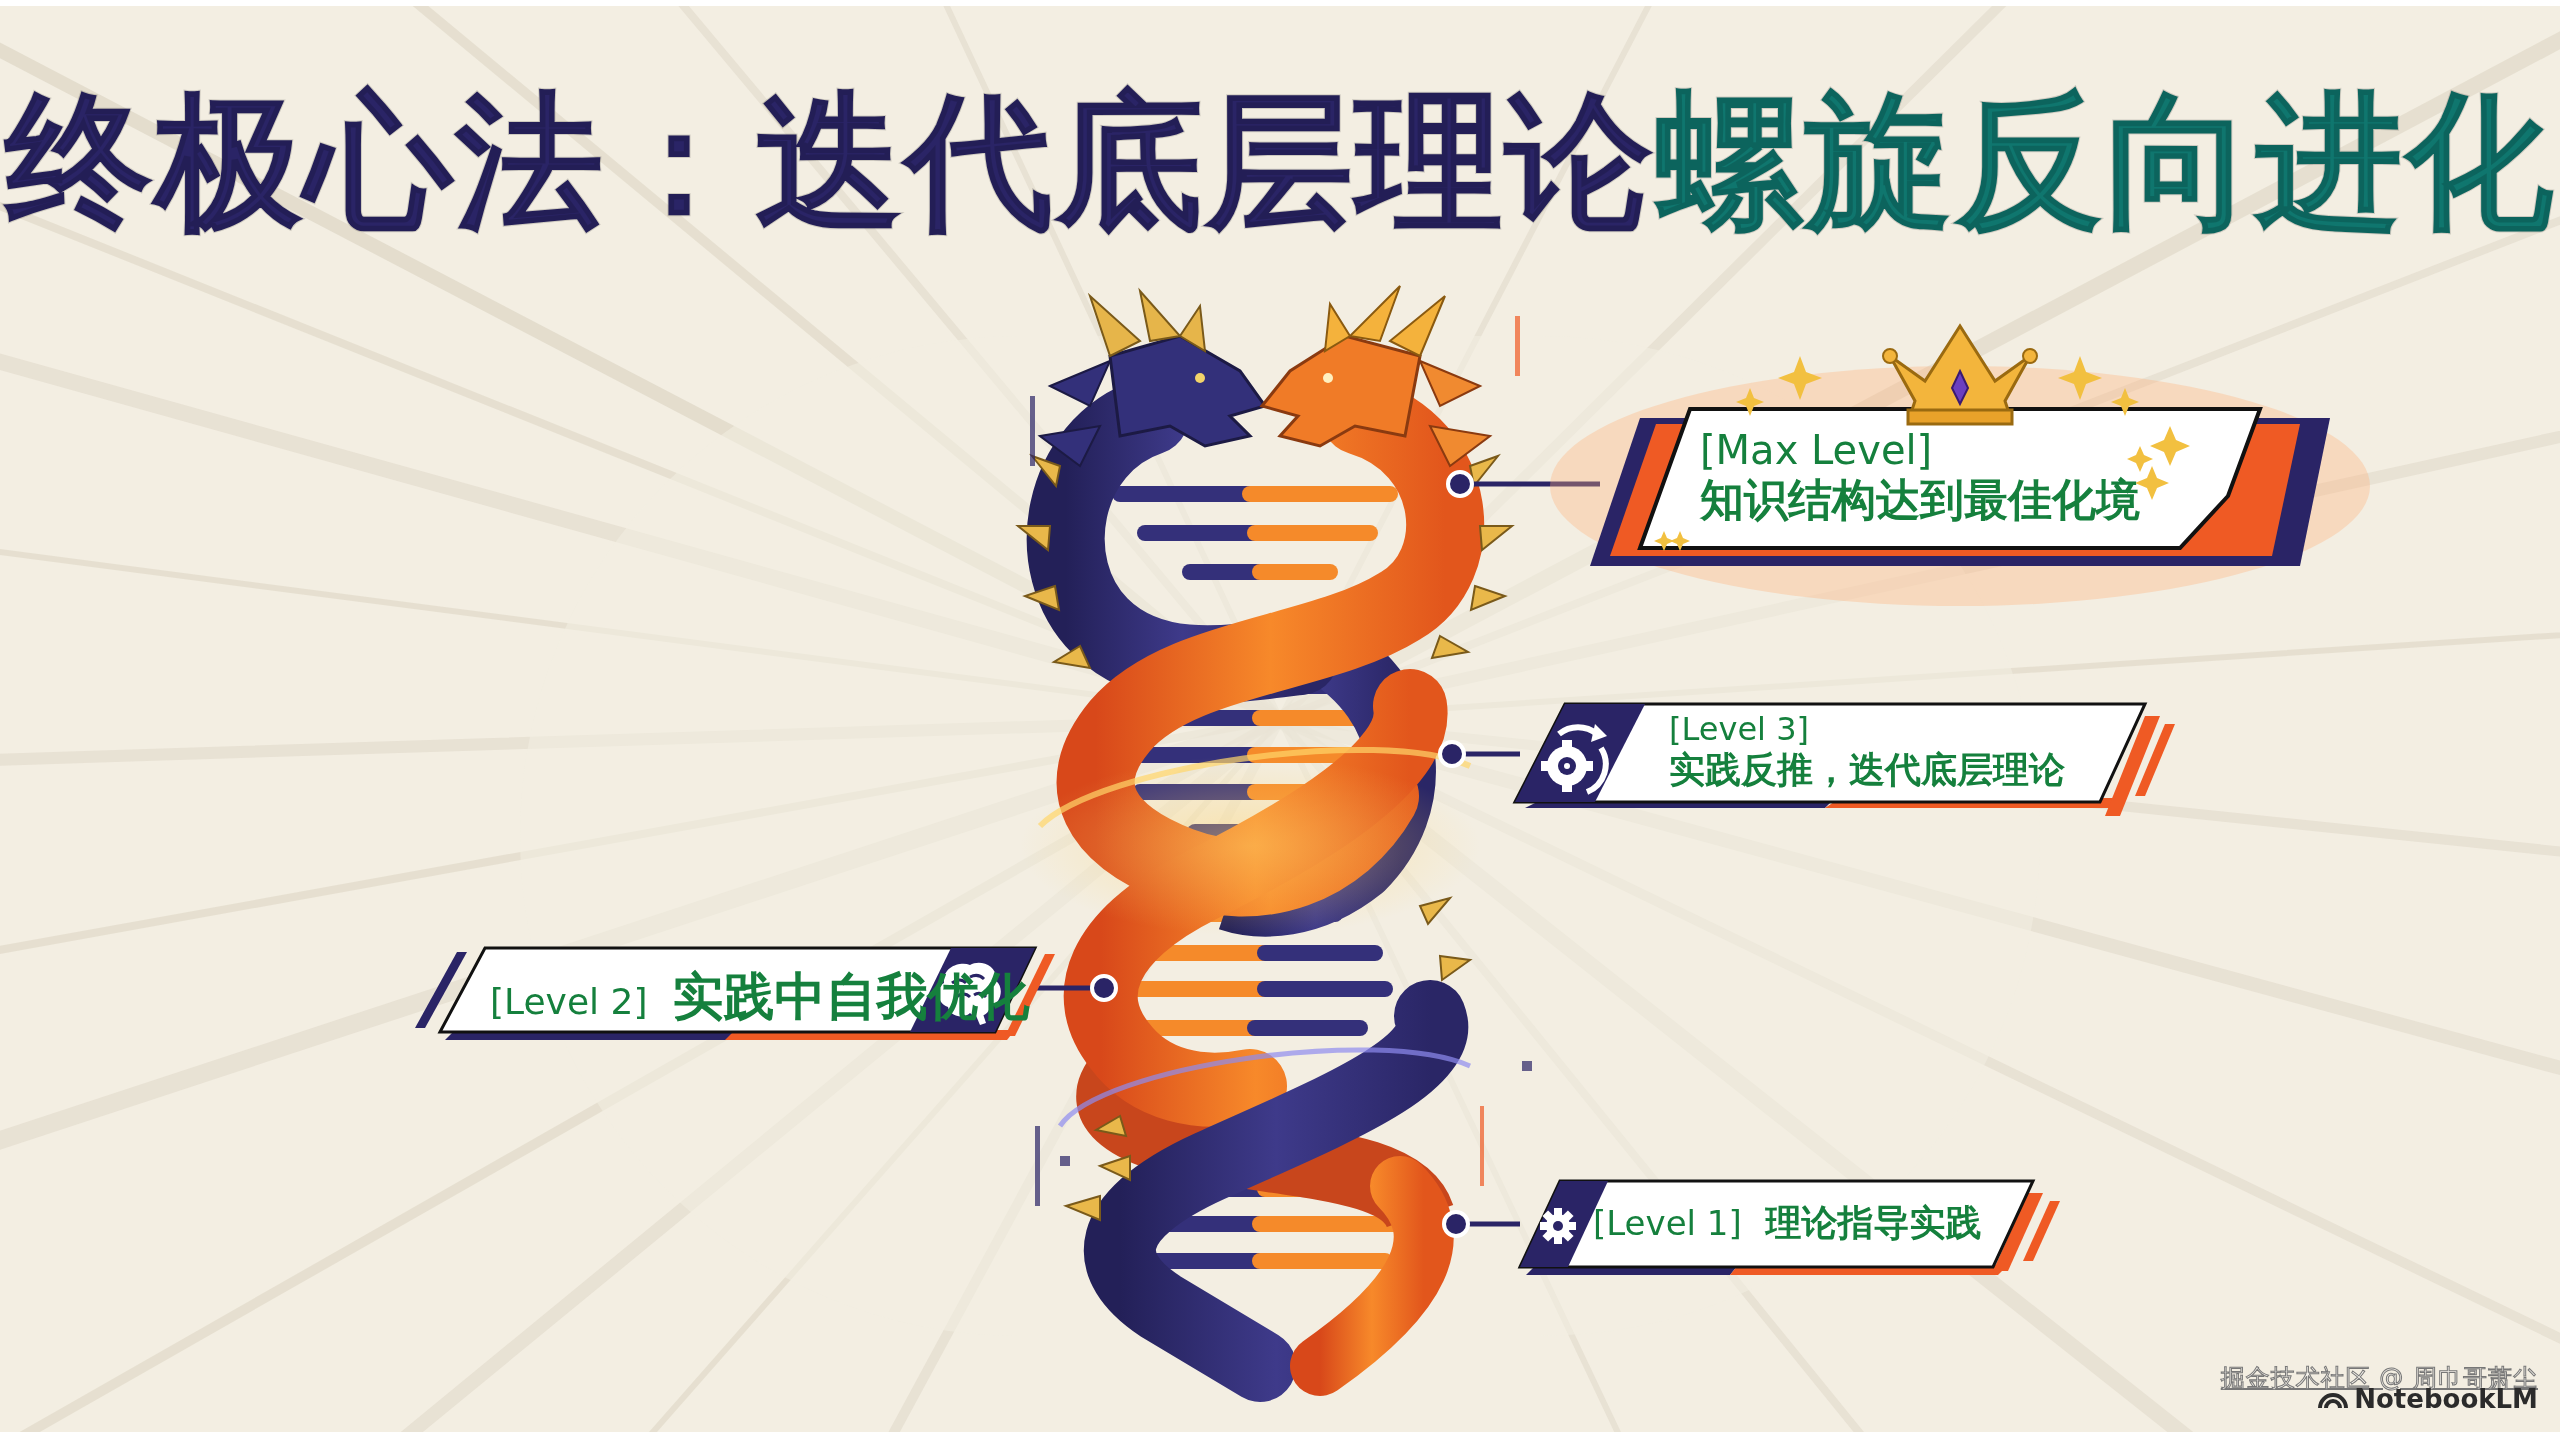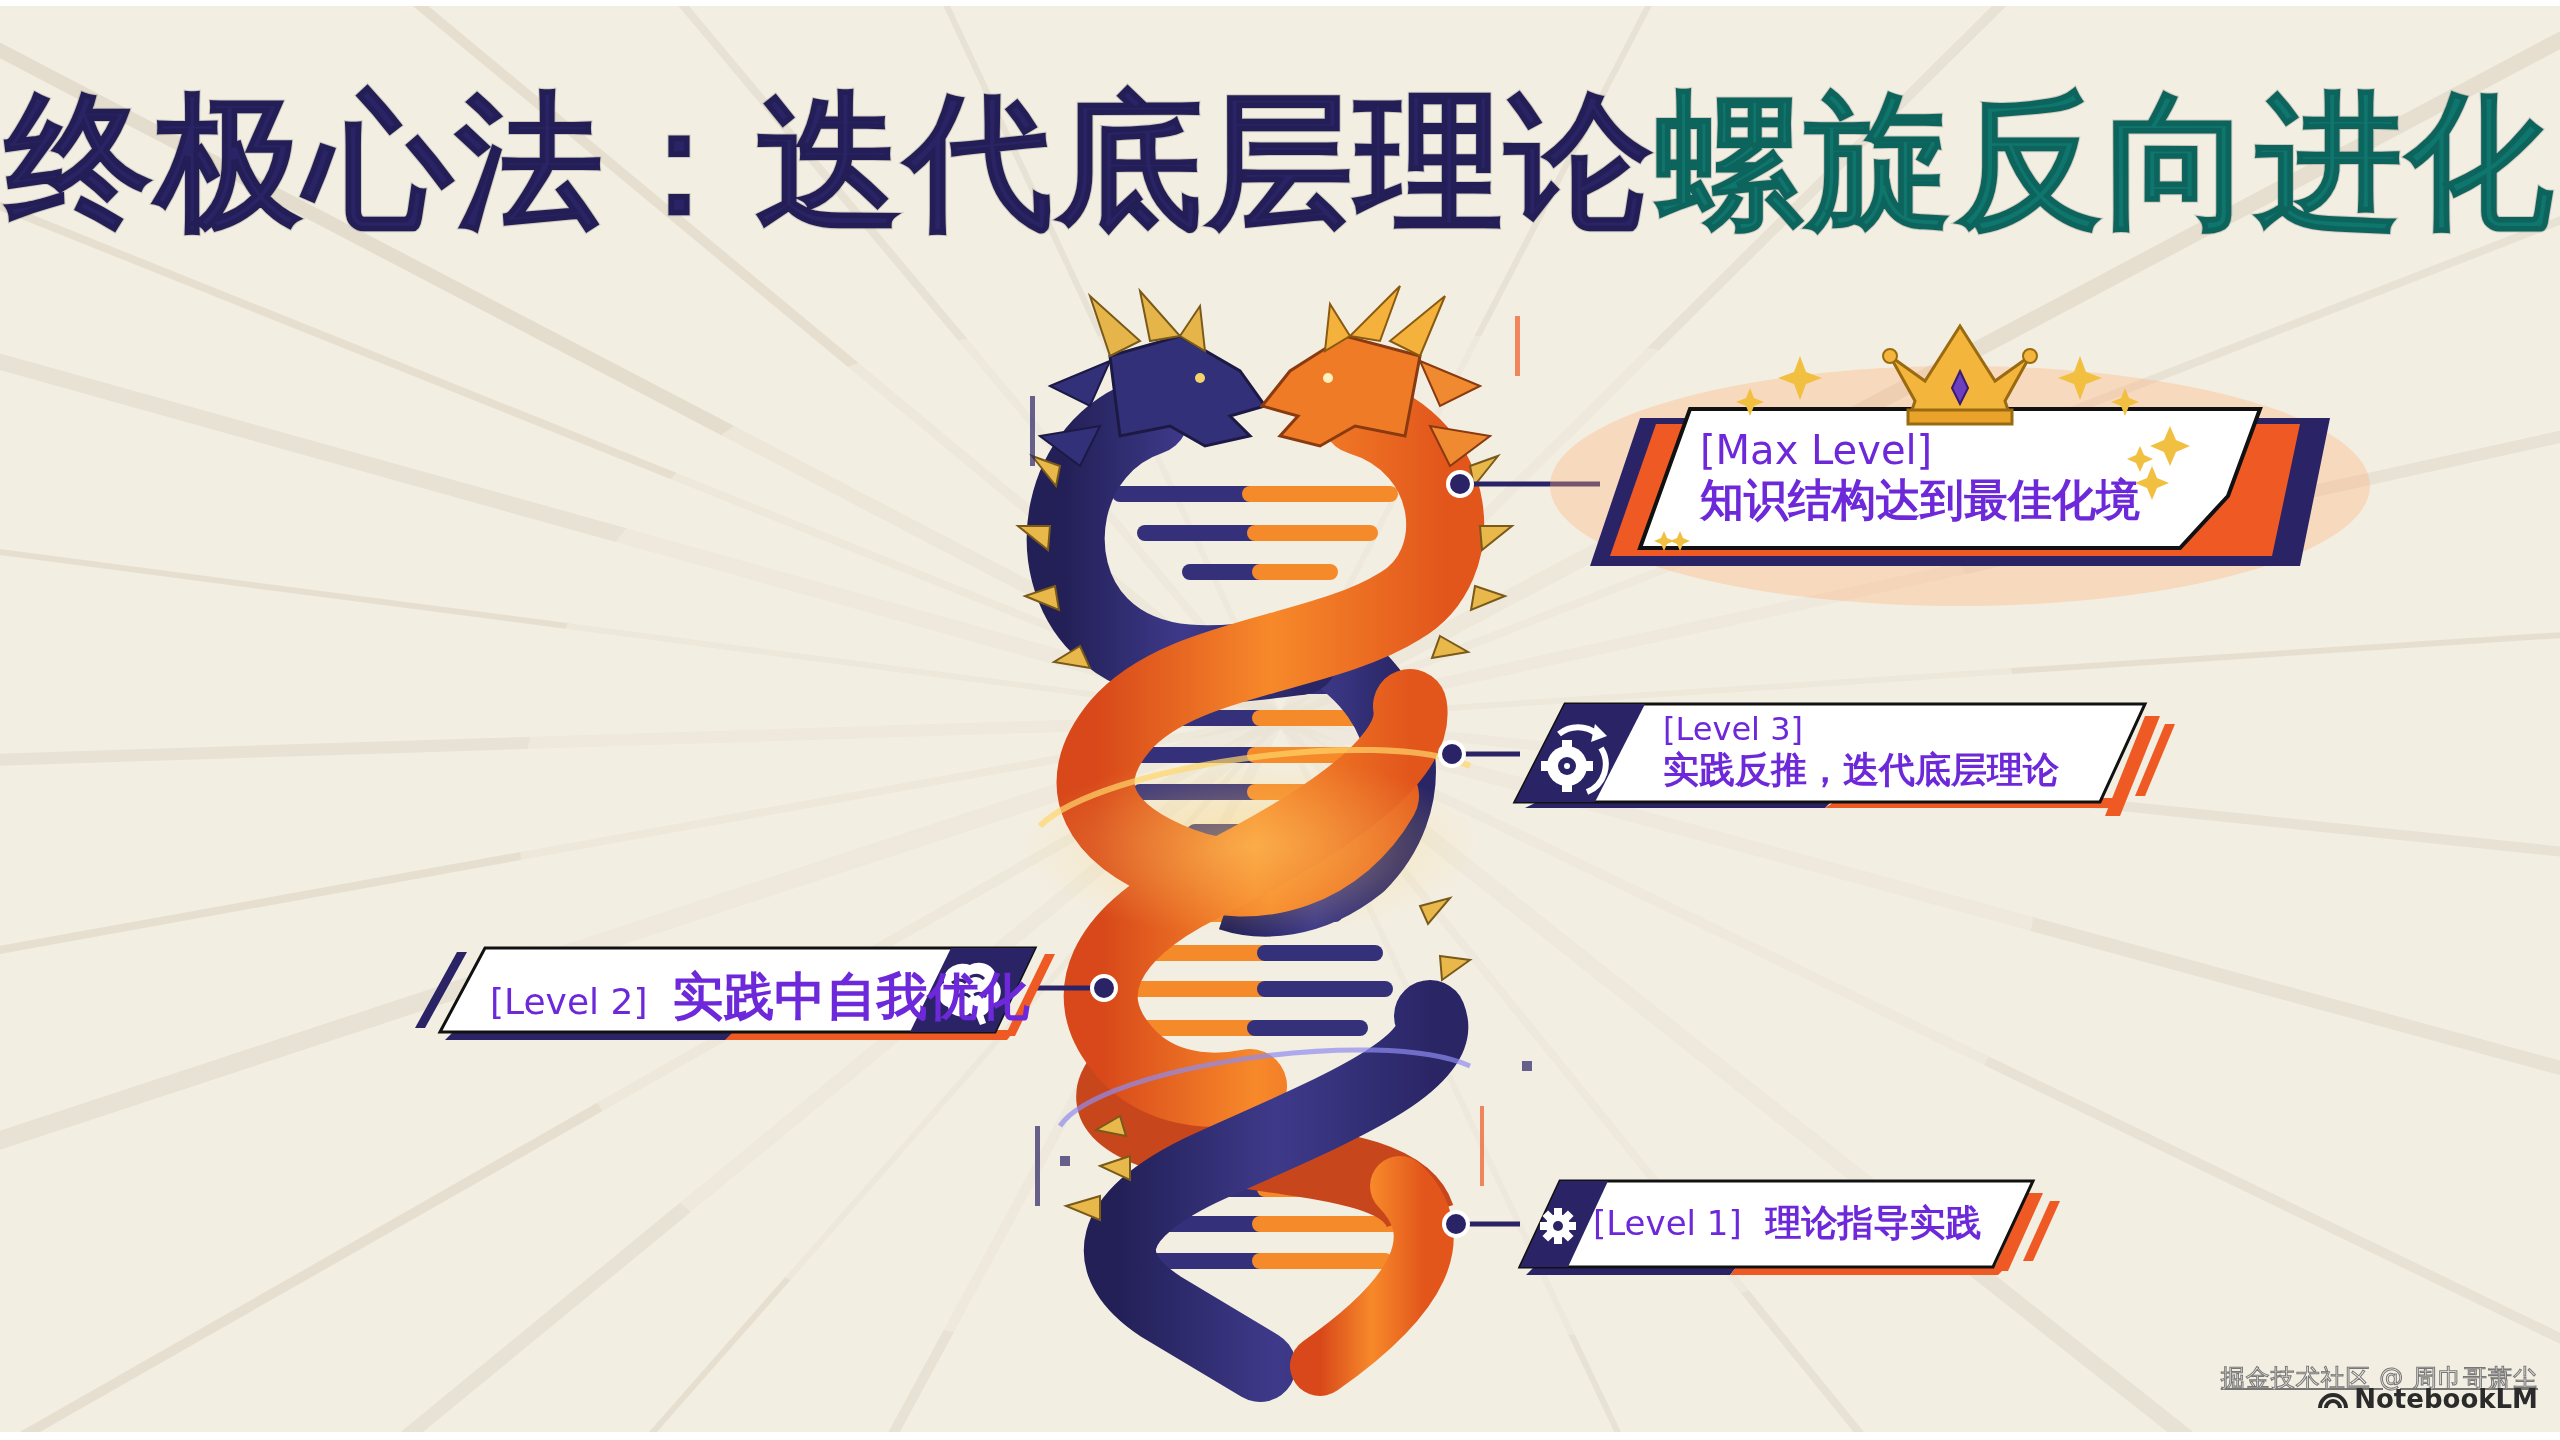--- a/index.html
+++ b/index.html
@@ -21,21 +21,21 @@
   .title .navy { color: #2a2466; }
   .title .orange { color: #0f766e; margin-top: 48px; }
   .title span { -webkit-text-stroke: 2px rgba(0,0,0,0.15); }
 
   .helix { position: absolute; left: 0; top: 0; width: 2560px; height: 1426px; }
 
   
   .banner { position: absolute; }
   .banner svg { position: absolute; left: 0; top: 0; overflow: visible; }
   .btext {
-    position: absolute; color: #6d28d9; font-weight: bold; white-space: nowrap; line-height: 1.2;
+    position: absolute; color: #15803d; font-weight: bold; white-space: nowrap; line-height: 1.2;
   }
   .btext .tag { font-weight: normal; }
   .watermark {
     position: absolute; right: 22px; bottom: 18px; text-align: right;
   }
   .wm1 {
     font-size: 24px; color: #f4f1ea; -webkit-text-stroke: 1px #777;
     letter-spacing: 1px; white-space: nowrap; text-decoration: underline;
   }
   .wm2 {
@@ -284,21 +284,21 @@
           <rect x="-26" y="5" width="10" height="10"></rect>
             <rect x="16" y="5" width="10" height="10"></rect>
         </g>
         <circle cx="0" cy="10" r="9" fill="#2a2466"></circle>
         <circle cx="0" cy="10" r="3"></circle>
         <path d="M-8 -22 A30 30 0 0 1 30 -22" fill="none" stroke="#fff" stroke-width="6"></path>
         <polygon points="28,-32 40,-20 24,-14"></polygon>
         <path d="M34 -8 A30 30 0 0 1 20 36" fill="none" stroke="#fff" stroke-width="6"></path>
       </g>
     </svg>
-    <div class="btext" style="left:158px; top:14px; font-size:32px;">
+    <div class="btext" style="left:164px; top:14px; font-size:32px;">
       <div class="tag">[Level 3]</div>
       <div style="font-size:36px;">实践反推，迭代底层理论</div>
     </div>
   </div>
 
   <div class="banner" style="left:395px; top:930px; width:660px; height:110px;">
     <svg width="660" height="110" viewBox="0 0 660 110">
       <polygon points="20,92 62,16 72,16 30,92" fill="#2a2466"></polygon>
       <polygon points="50,104 60,94 340,94 332,104" fill="#2a2466"></polygon>
       <polygon points="330,104 340,94 620,94 612,104" fill="#ef5a24"></polygon>

